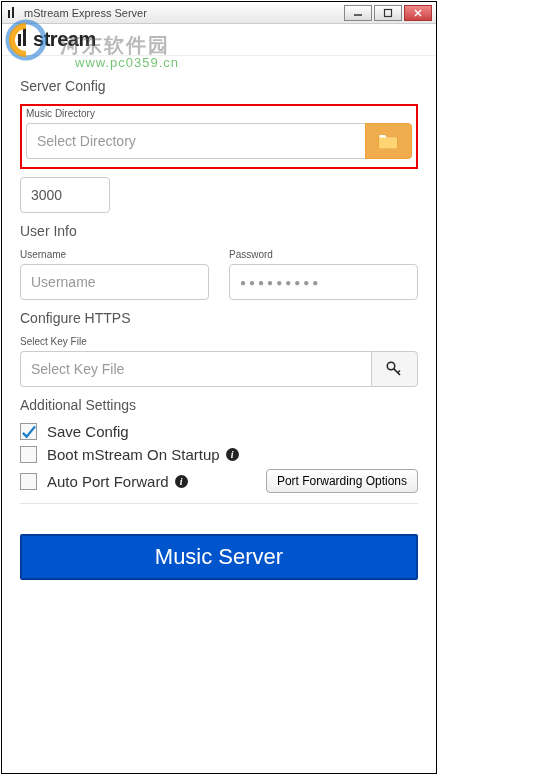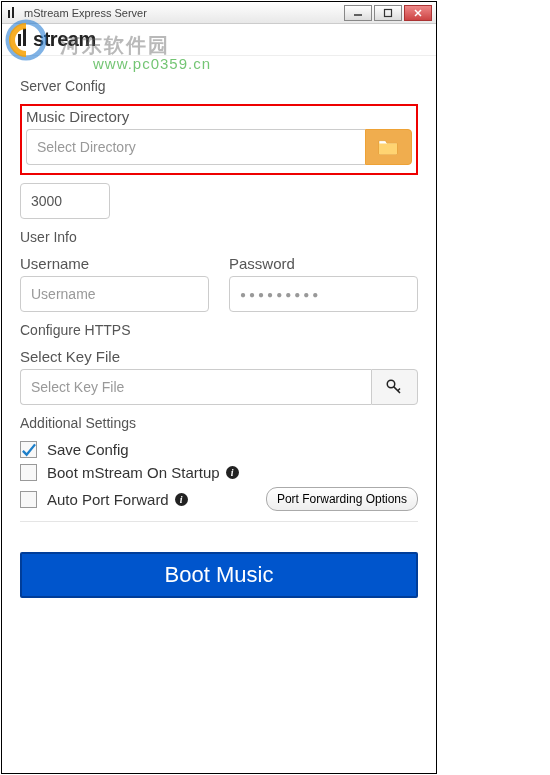--- a/index.html
+++ b/index.html
@@ -14,42 +14,42 @@
 .win-btn.close { background: linear-gradient(#e88, #c44); color: #fff; border-color: #a33; }
 .win-btn svg { width: 10px; height: 10px; }
 .brand-row { height: 32px; display: flex; align-items: center; padding-left: 10px; position: relative; border-bottom: 1px solid #eee; }
 .brand-logo { position: absolute; left: 2px; top: -6px; width: 44px; height: 44px; }
 .brand-text { font-size: 20px; font-weight: 700; color: #222; margin-left: 6px; letter-spacing: -0.5px; }
 .brand-text .bar1, .brand-text .bar2 { display: inline-block; width: 3px; background: #212121; margin-right: 2px; vertical-align: baseline; }
 .brand-text .bar1 { height: 12px; }
 .brand-text .bar2 { height: 18px; }
 .watermark { position: absolute; left: 58px; top: 8px; font-family: "Microsoft YaHei", sans-serif; font-size: 20px; font-weight: 600; pointer-events: none; }
 .watermark .cn { color: rgba(100,100,100,0.45); letter-spacing: 2px; }
-.watermark .url { color: rgba(0,150,0,0.55); font-size: 15px; letter-spacing: 1px; display:block; margin-top:-4px; margin-left:33px; font-weight:400; }
+.watermark .url { color: rgba(0,150,0,0.55); font-size: 13px; letter-spacing: 1px; display:block; margin-top:-4px; margin-left:15px; font-weight:400; }
 .content { padding: 14px 18px 12px 18px; }
 .section-title { font-size: 14px; color: #555; margin: 8px 0 10px 0; }
-.field-label { font-size: 15px; color: #555; margin-bottom: 4px; display: block; }
+.field-label { font-size: 10px; color: #555; margin-bottom: 4px; display: block; }
 .highlight-box { border: 2px solid #e00; padding: 2px 4px 8px 4px; margin-bottom: 8px; }
 .input-group { display: flex; gap: 0; }
 .text-input { width: 100%; height: 36px; border: 1px solid #ccc; border-radius: 4px; padding: 0 10px; font-size: 14px; color: #000000; }
 .text-input::placeholder { color: #999; }
 .text-input.with-btn { border-top-right-radius: 0; border-bottom-right-radius: 0; border-right: none; }
 .addon-btn { width: 54px; height: 36px; border: 1px solid #ccc; background: #f5f5f5; border-top-right-radius: 4px; border-bottom-right-radius: 4px; display: flex; align-items: center; justify-content: center; cursor: pointer; }
 .addon-btn.orange { background: #f0ad4e; border-color: #eea236; }
 .addon-btn svg { width: 22px; height: 18px; }
 .port-input { width: 90px; height: 36px; border: 1px solid #ccc; border-radius: 4px; padding: 0 10px; font-size: 14px; color: #555; }
 .row2 { display: flex; gap: 20px; }
 .col { flex: 1; }
 .field-block { margin-bottom: 10px; }
 .checkbox-row { display: flex; align-items: center; margin: 6px 0; font-size: 15px; color: #333; }
 .checkbox { width: 17px; height: 17px; border: 1px solid #999; margin-right: 10px; display: inline-flex; align-items: center; justify-content: center; background: #f8f8f8; cursor: pointer; }
 .checkbox.checked svg { display: block; }
 .checkbox svg { display: none; width: 16px; height: 16px; }
 .info-icon { width: 13px; height: 13px; border-radius: 50%; background: #222; color: #fff; display: inline-flex; align-items: center; justify-content: center; font-size: 10px; font-weight: bold; margin-left: 6px; font-style: italic; font-family: serif; }
-.pf-btn { margin-left: auto; height: 24px; padding: 0 10px; font-size: 12px; border: 1px solid #aaa; background: linear-gradient(#fff,#eee); cursor: pointer; border-radius: 11px; }
+.pf-btn { margin-left: auto; height: 24px; padding: 0 10px; font-size: 12px; border: 1px solid #aaa; background: linear-gradient(#fff,#eee); cursor: pointer; border-radius: 4px; }
 .boot-btn { width: 100%; height: 46px; background: #0055cc; border: 2px solid #003d99; color: #fff; font-size: 22px; font-weight: 400; cursor: pointer; border-radius: 2px; margin-top: 20px; }
 hr.sep { border: none; border-top: 1px solid #e5e5e5; margin: 10px 0; }
 </style>
 </head>
 <body>
 
 <div class="outer-border">
   <div class="titlebar">
     <span class="titlebar-icon">
       <svg viewBox="0 0 14 14">
@@ -159,15 +159,15 @@
     </div>
     <div class="checkbox-row">
       <span class="checkbox"></span>
       <span>Auto Port Forward</span>
       <span class="info-icon">i</span>
       <button class="pf-btn">Port Forwarding Options</button>
     </div>
 
     <hr class="sep">
 
-    <button class="boot-btn">Boot Music</button>
+    <button class="boot-btn">Music Server</button>
   </div>
 </div>
 
 </body></html>

